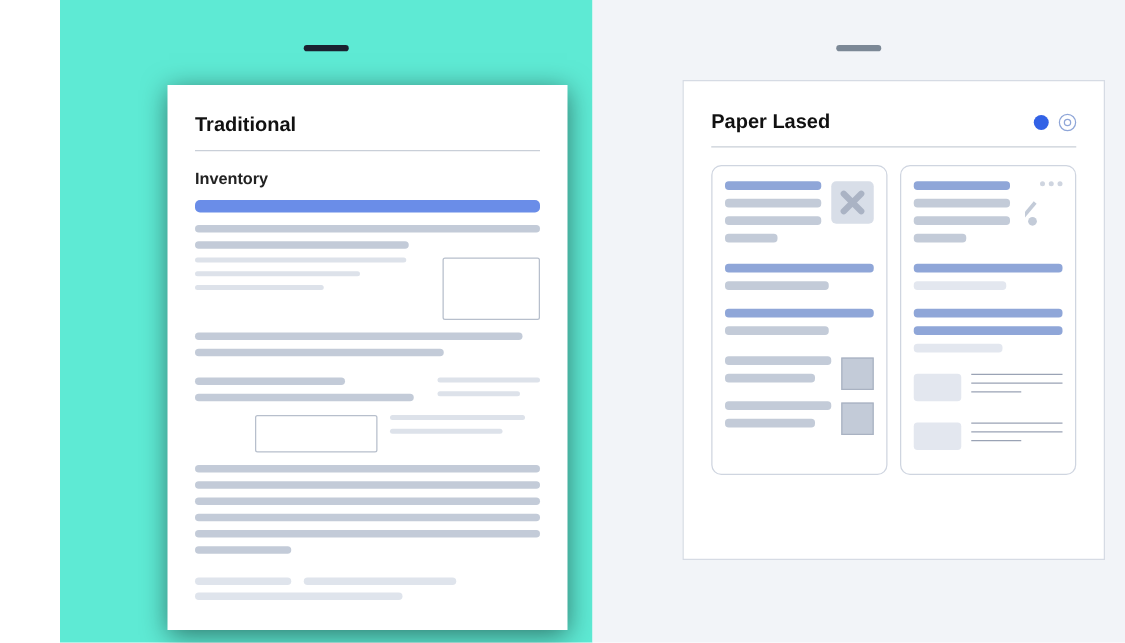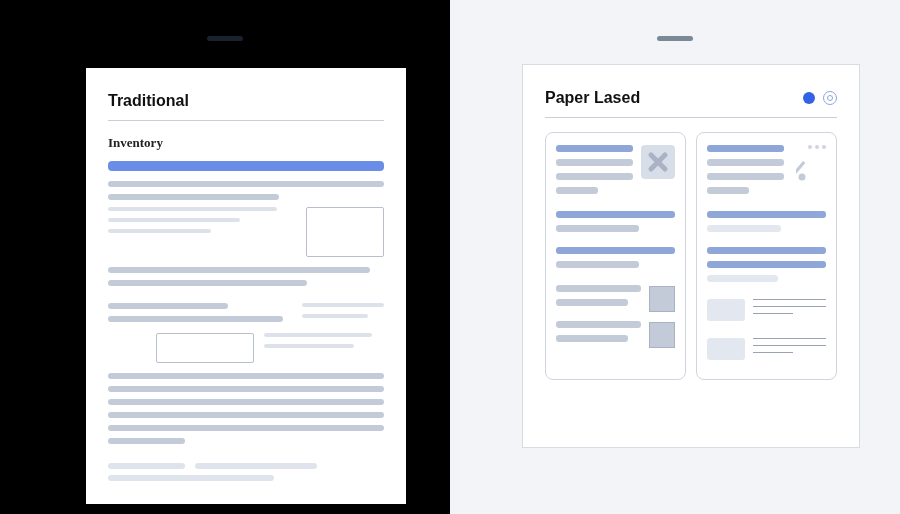--- a/index.html
+++ b/index.html
@@ -1,28 +1,28 @@
 <!DOCTYPE html>
 <html><head>
 <meta charset="utf-8">
 <style>
   * { box-sizing: border-box; margin: 0; padding: 0; }
   body { width: 900px; height: 514px; display: flex; font-family: -apple-system, Helvetica, Arial, sans-serif; }
   .half { width: 450px; height: 514px; position: relative; }
-  .left { background: #000000; }
+  .left { background: #5eead4; margin-left: 48px; }
   .right { background: #f2f4f8; }
   .notch { position: absolute; top: 36px; left: 50%; transform: translateX(-50%); width: 36px; height: 5px; border-radius: 3px; }
   .left .notch { background: #1a2230; }
   .right .notch { background: #7c8896; }
   .sheet { position: absolute; background: #fff; }
   .left .sheet { left: 86px; top: 68px; width: 320px; height: 436px; box-shadow: 0 4px 20px rgba(0,0,0,.5); padding: 24px 22px; }
   .right .sheet { left: 72px; top: 64px; width: 338px; height: 384px; border: 1px solid #d6dbe4; padding: 24px 22px 7px; }
   .title { font-size: 16px; font-weight: 700; color: #111; margin-bottom: 10px; }
   .hr { height: 1px; background: #c9cfd8; margin-bottom: 14px; }
-  .subtitle { font-size: 13px; font-weight: 600; color: #222; margin-bottom: 10px; font-family: Liberation Serif, serif; }
+  .subtitle { font-size: 13px; font-weight: 600; color: #222; margin-bottom: 10px; }
   .bluebar { height: 10px; background: #6a8de8; border-radius: 4px; margin-bottom: 10px; }
   .line { height: 6px; border-radius: 3px; background: #c3cbd8; margin-bottom: 7px; }
   .line.thin { height: 4px; }
   .line.faint { background: #dde2ea; }
   .imgbox { border: 1.5px solid #b7bfcc; border-radius: 2px; }
   .row { display: flex; gap: 10px; align-items: flex-start; }
   .col { flex: 1; }
   .headerrow { display: flex; align-items: center; }
   .dot { width: 12px; height: 12px; border-radius: 50%; background: #3262e6; }
   .ring { width: 14px; height: 14px; border-radius: 50%; border: 1.5px solid #8fa6d8; margin-left: 8px; display: flex; align-items: center; justify-content: center; }

